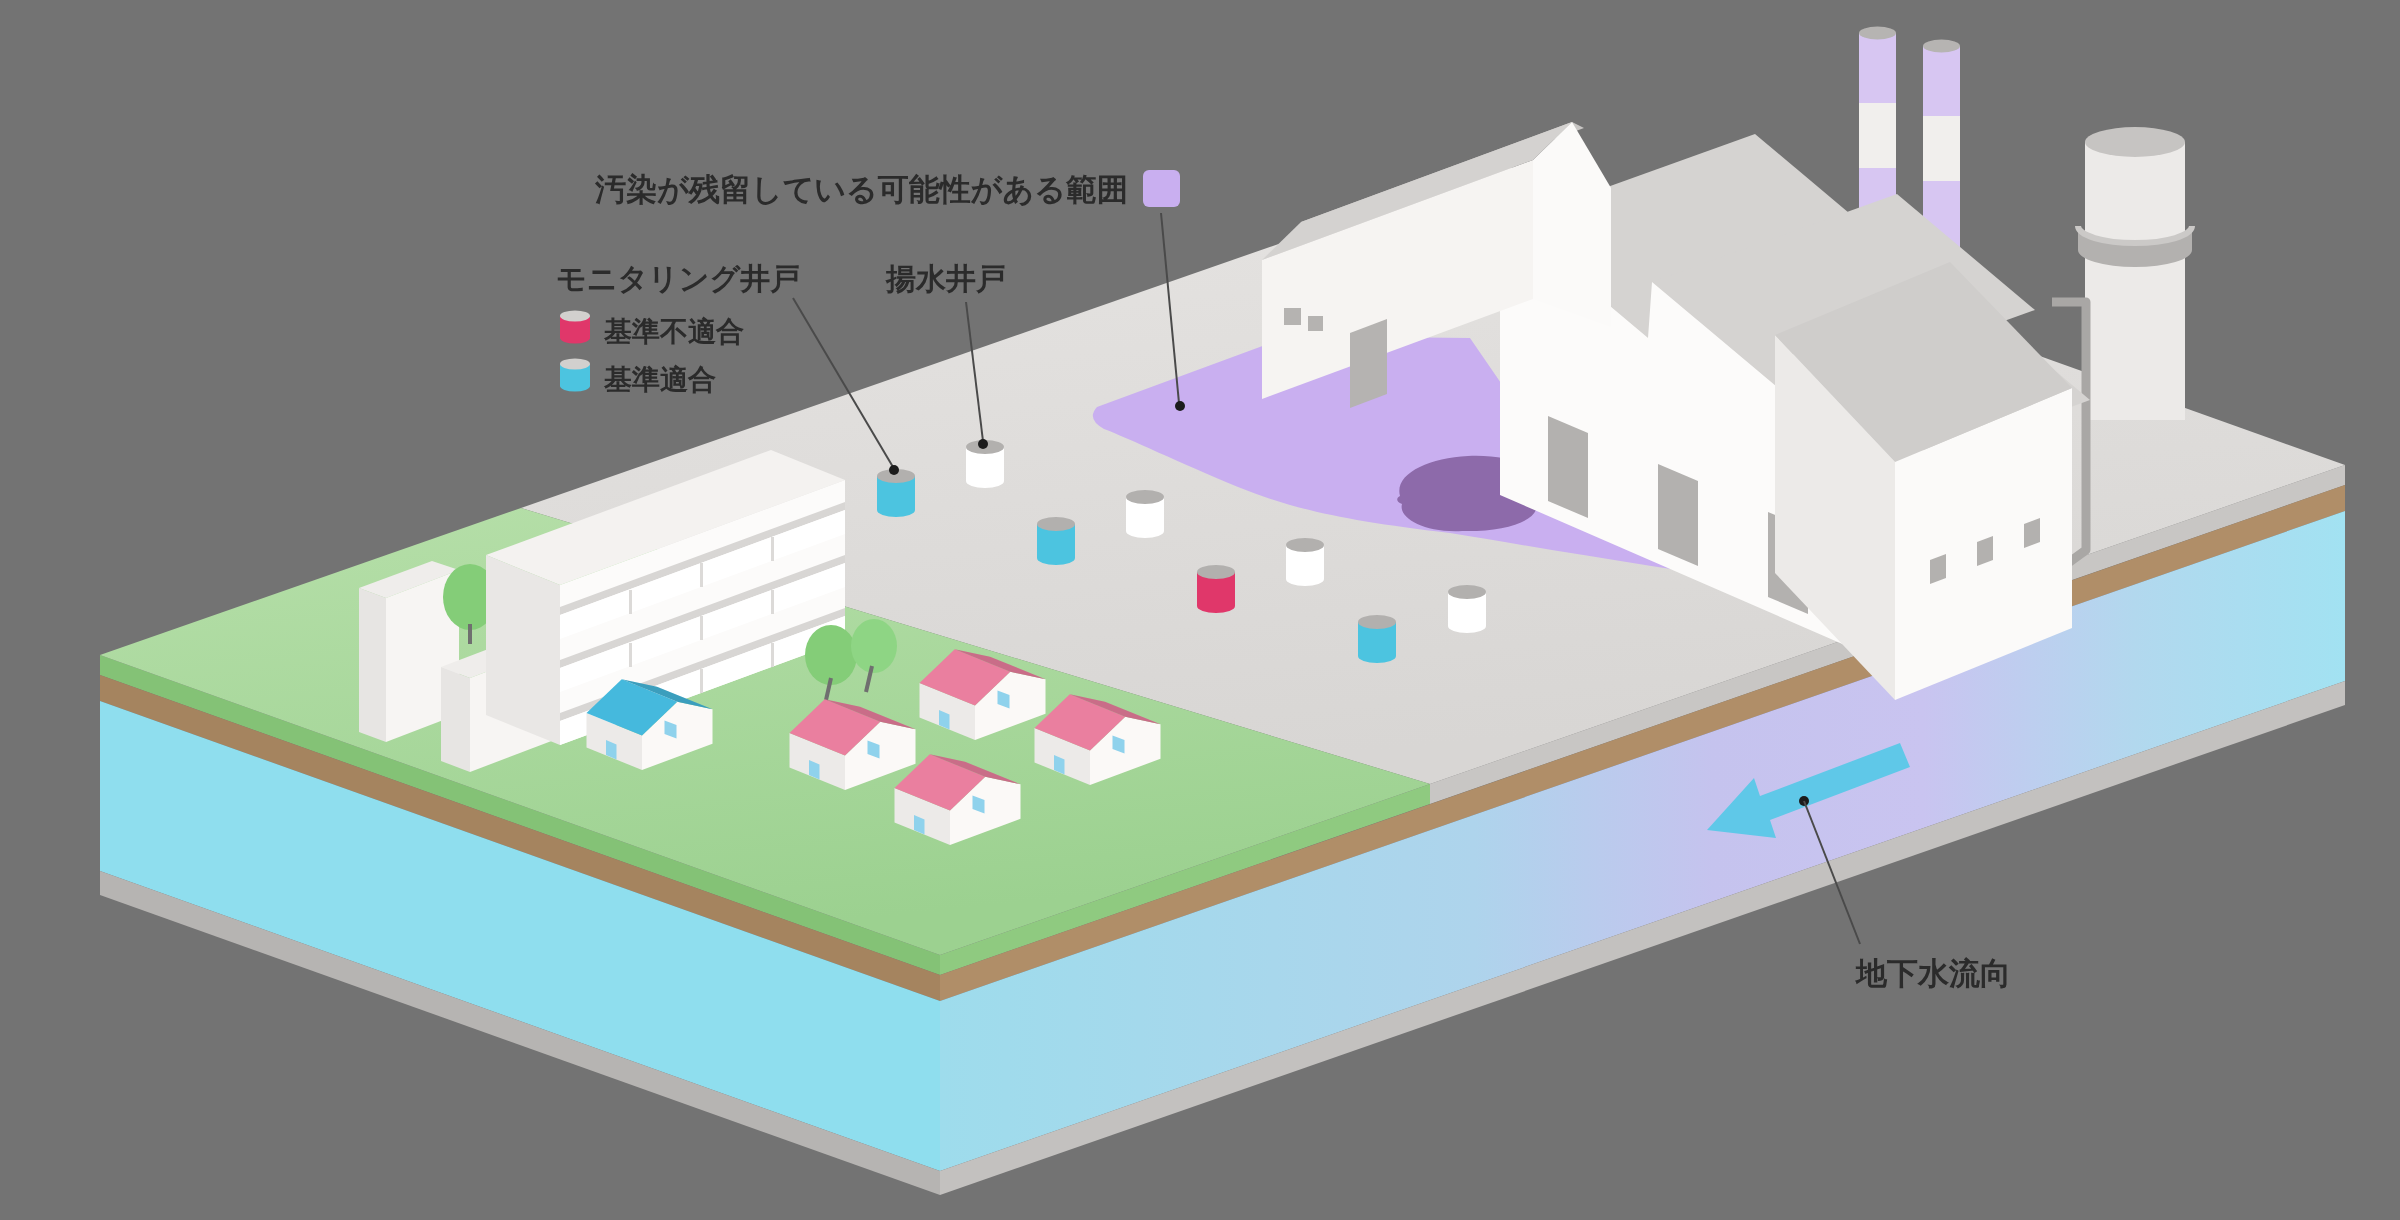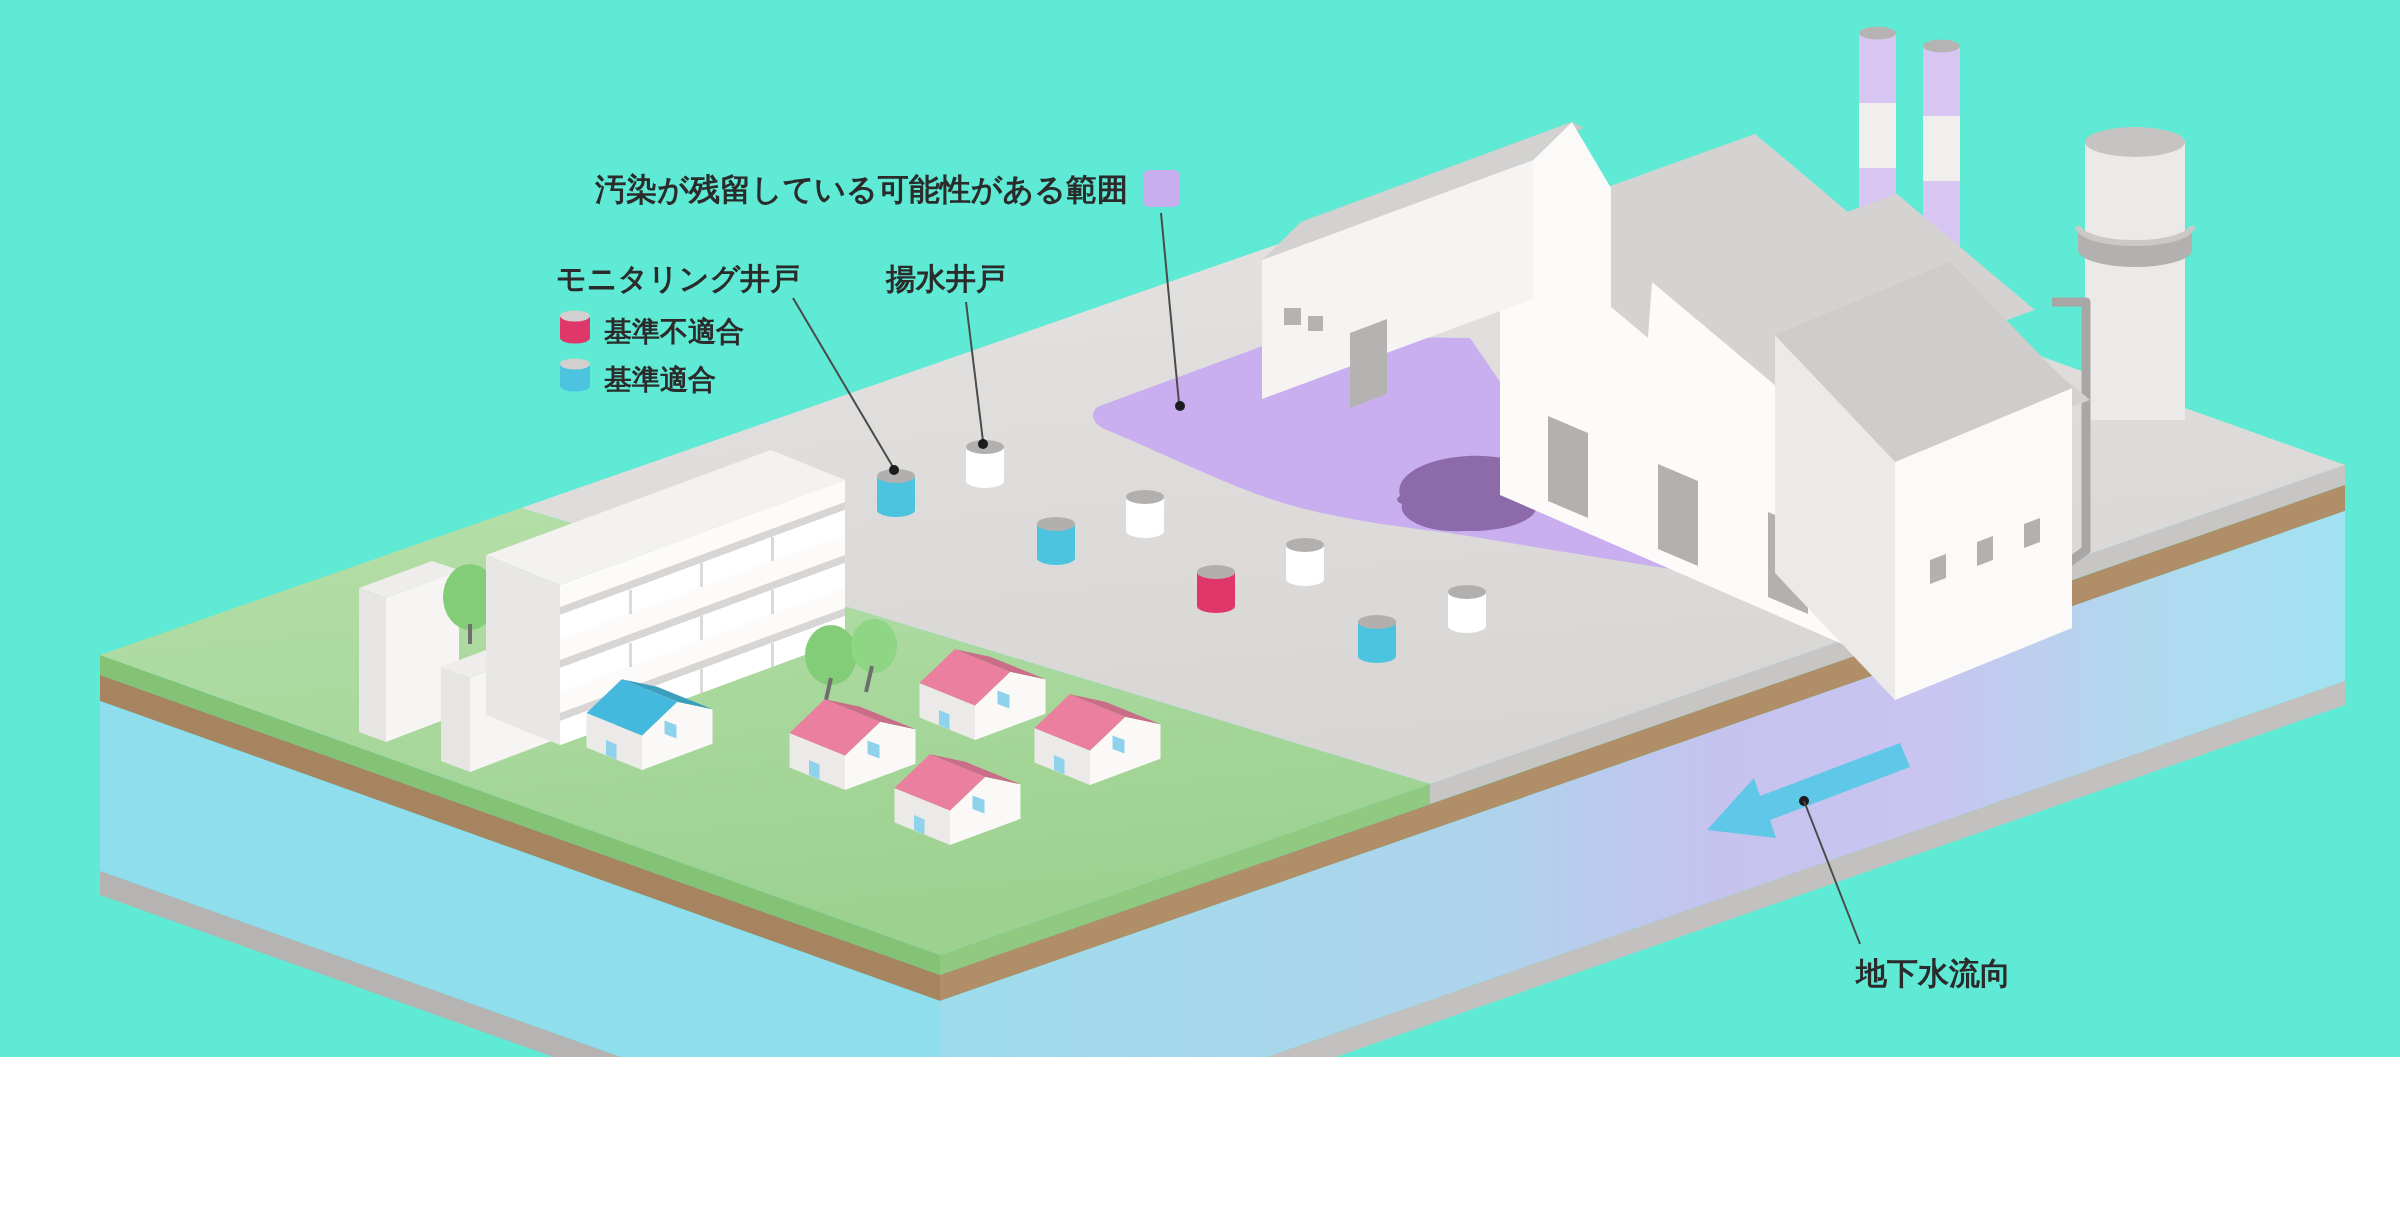--- a/index.html
+++ b/index.html
@@ -1,16 +1,16 @@
 <!DOCTYPE html>
 <html><head>
 <meta charset="utf-8">
 <style>
   html,body{margin:0;padding:0;background:#ffffff;}
-  .stage{width:2400px;height:1057px;position:relative;background:#5eead4;overflow:hidden;}
+  .stage{width:2400px;height:1220px;position:relative;background:#737373;overflow:hidden;}
   svg{display:block;}
   text{font-family:"Liberation Sans","DejaVu Sans",sans-serif;font-weight:600;fill:#2b2b2b;}
   .leader{stroke:#4a4a4a;stroke-width:2;fill:none;}
   .dot{fill:#1c1c1c;}
 </style>
 </head>
 <body>
 
 <div class="stage">
 <svg width="2400" height="1220" viewBox="0 0 2400 1220">

